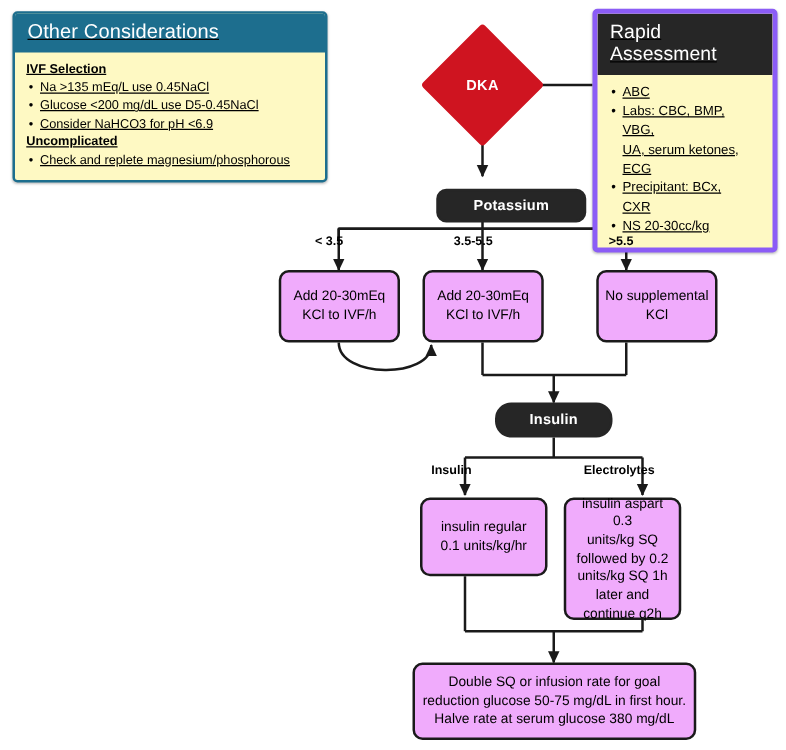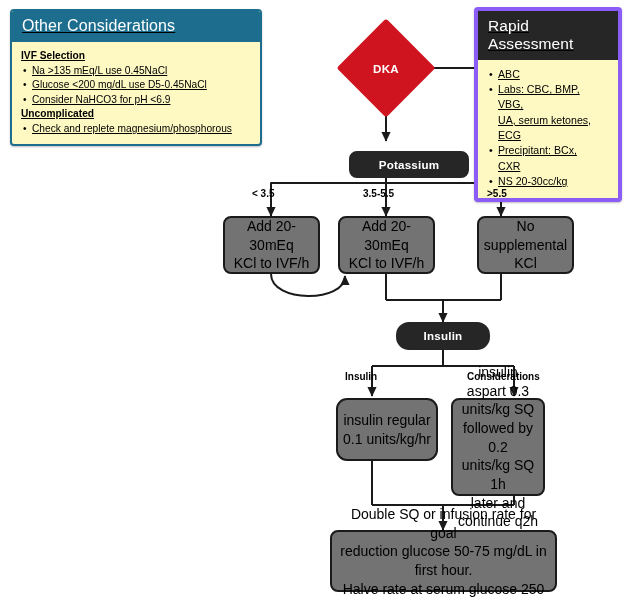--- a/index.html
+++ b/index.html
@@ -71,26 +71,26 @@
     left:0;top:0;
   }
   .panel-dark .panel-body{font-size:10.6px;line-height:1.45;}
 
   
   .fbox{
     position:absolute;
     box-sizing:border-box;
     border:2px solid #1a1a1a;
     border-radius:8px;
-    background:#737373;
+    background:#f0abfc;
     display:flex;
     align-items:center;
     justify-content:center;
     text-align:center;
-    font-size:14px;
+    font-size:11px;
     line-height:1.33;
     color:#000000;
     padding:2px 4px;
     white-space:pre-line;
   }
   .fbox.dark{
     background:#262626;
     color:#ffffff;
     font-weight:bold;
     font-size:11.6px;
@@ -217,28 +217,28 @@
   <div class="fbox" style="left:223px;top:216px;width:97px;height:58px;">Add 20-30mEq
 KCl to IVF/h</div>
   <div class="fbox" style="left:338px;top:216px;width:97px;height:58px;">Add 20-30mEq
 KCl to IVF/h</div>
   <div class="fbox" style="left:477px;top:216px;width:97px;height:58px;">No supplemental
 KCl</div>
 
   <div class="fbox dark" style="left:396px;top:322px;width:94px;height:28px;border-radius:13px;">Insulin</div>
 
   <div class="elabel" style="left:345px;top:371px;">Insulin</div>
-  <div class="elabel" style="left:467px;top:371px;">Considerations</div>
-
-  <div class="fbox" style="left:336px;top:398px;width:102px;height:63px;border-radius:11px;">insulin regular
+  <div class="elabel" style="left:467px;top:371px;">Electrolytes</div>
+
+  <div class="fbox" style="left:336px;top:398px;width:102px;height:63px;">insulin regular
 0.1 units/kg/hr</div>
   <div class="fbox" style="left:451px;top:398px;width:94px;height:98px;">insulin aspart 0.3
 units/kg SQ
 followed by 0.2
 units/kg SQ 1h
 later and
 continue q2h</div>
 
   <div class="fbox" style="left:330px;top:530px;width:227px;height:62px;">Double SQ or infusion rate for goal
 reduction glucose 50-75 mg/dL in first hour.
-Halve rate at serum glucose 250 mg/dL</div>
+Halve rate at serum glucose 380 mg/dL</div>
 
 </div>
 
 </body></html>

